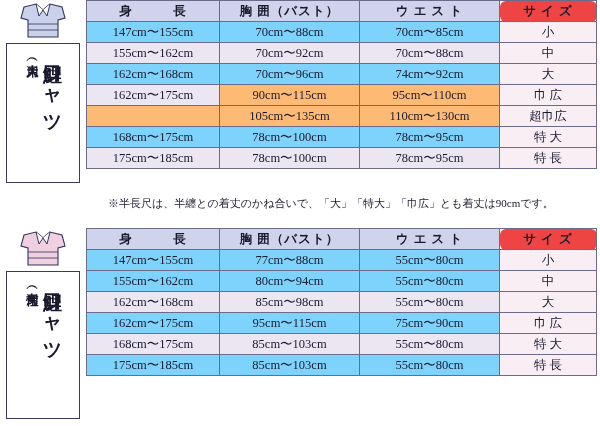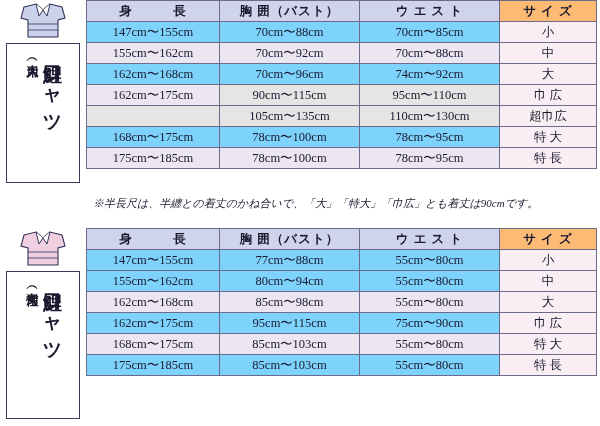--- a/index.html
+++ b/index.html
@@ -95,38 +95,37 @@
     font-size: 12.5px;
     letter-spacing: 1px;
   }
   .col-h { width: 133px; }
   .col-b { width: 140px; }
   .col-w { width: 140px; }
   .col-s { width: 97px; }
 
   
   .hdr-blue { background: #cfd4ec; }
-  .hdr-pink { background: #fdba74; }
+  .hdr-pink { background: #ef4444; border-radius: 6px; }
 
   
   .cell-blue { background: #7dd3fc; }
   .cell-lav  { background: #ece6f3; }
-  .cell-white { background: #e5e5e5; }
+  .cell-white { background: #fdba74; }
   .cell-pinkish { background: #f8eef3; }
 
   
   .note {
     position: absolute;
-    left: 93px;
+    left: 108px;
     top: 196px;
     font-size: 11px;
     font-family: "Liberation Serif", serif;
     color: #1a1a2e;
     letter-spacing: 0px;
-    font-style: italic;
   }
 </style>
 </head>
 <body>
 
 <div class="page">
 
   <div class="block block-male">
     <div class="label-col">
       <svg class="shirt-icon" viewBox="0 0 62 38">

